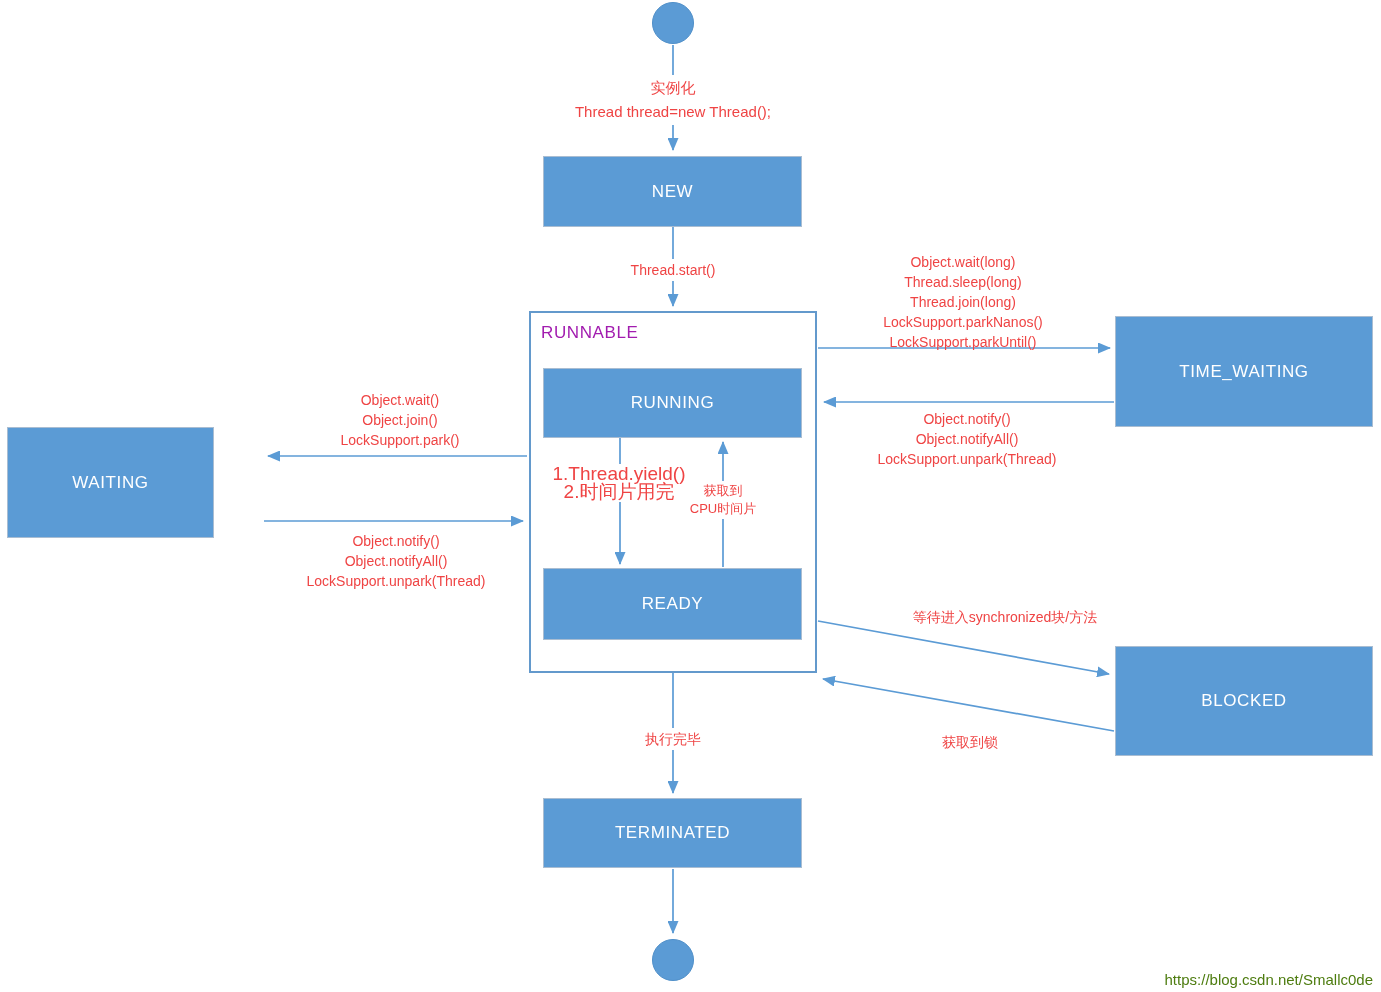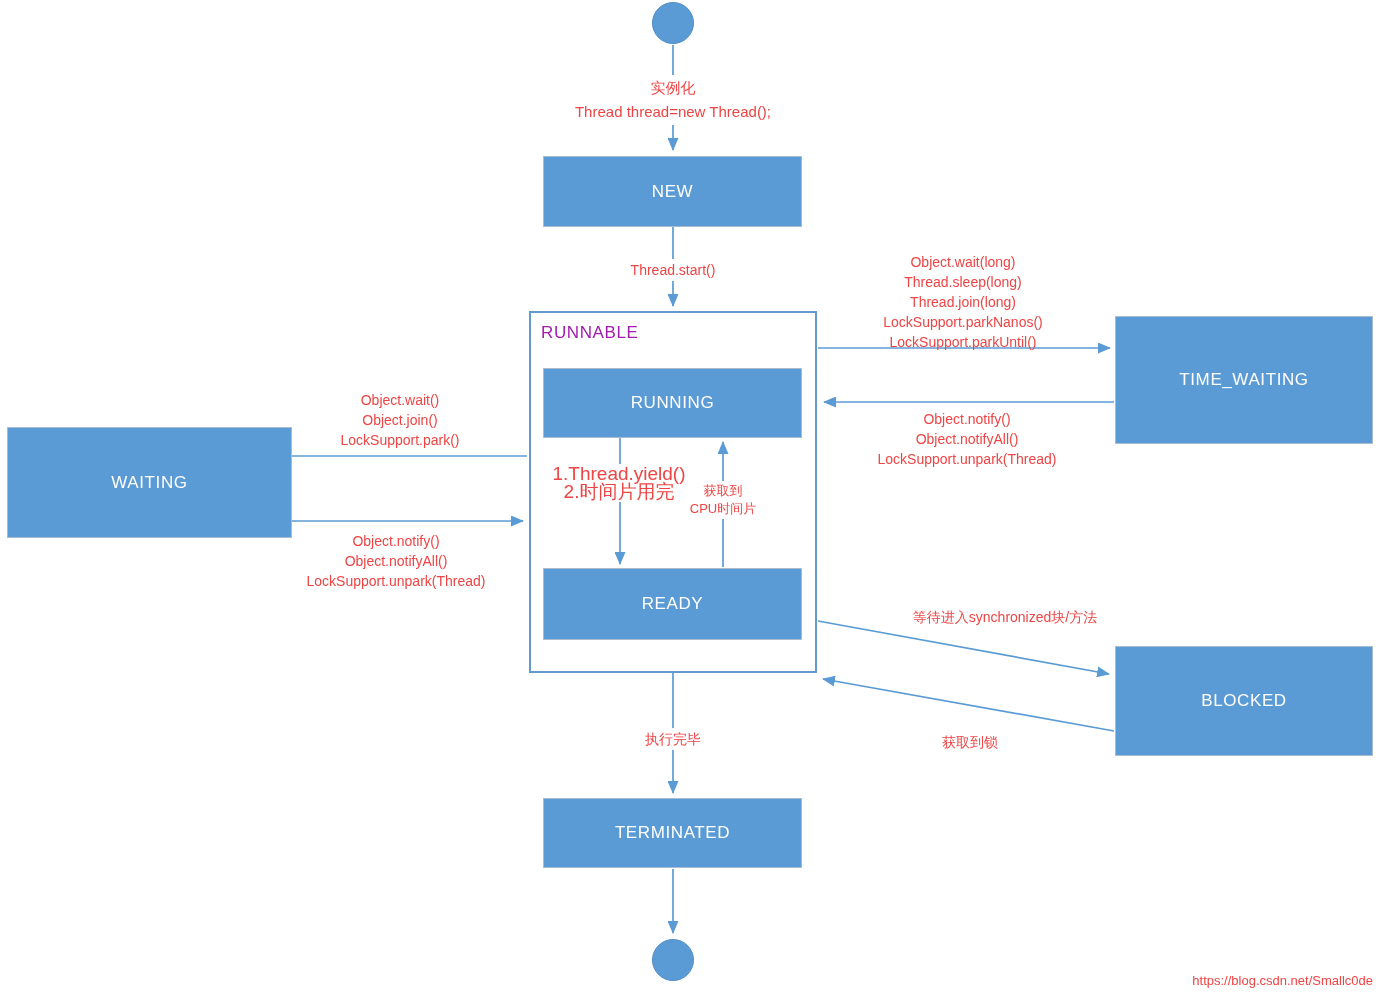--- a/index.html
+++ b/index.html
@@ -44,21 +44,21 @@
     transform:translate(-50%,-50%);
     line-height:20px;
     white-space:nowrap;
     z-index:6;
   }
   .lbl.onlinebg{background:#ffffff;padding:1px 4px;}
   .lbl .big{font-size:15px;}
   svg.wires{position:absolute;left:0;top:0;z-index:2;}
   .watermark{
     position:absolute;right:8px;bottom:4px;
-    color:#ef4444;font-size:13px;z-index:6;
+    color:#4d7c0f;font-size:15px;z-index:6;
   }
 </style>
 </head>
 <body>
 
 <div id="stage">
 
   <svg class="wires" width="1381" height="992" viewBox="0 0 1381 992">
     <defs>
       <marker id="ah" markerUnits="userSpaceOnUse" markerWidth="13" markerHeight="11" refX="12" refY="5.5" orient="auto">
@@ -83,22 +83,22 @@
 
   <div class="circle" style="left:652px;top:2px;"></div>
   <div class="circle" style="left:652px;top:939px;"></div>
 
   <div class="container-box" style="left:529px;top:311px;width:288px;height:362px;"></div>
   <div class="container-title" style="left:541px;top:323px;">RUNNABLE</div>
 
   <div class="node" style="left:543px;top:156px;width:259px;height:71px;">NEW</div>
   <div class="node" style="left:543px;top:368px;width:259px;height:70px;z-index:3;">RUNNING</div>
   <div class="node" style="left:543px;top:568px;width:259px;height:72px;z-index:3;">READY</div>
-  <div class="node" style="left:7px;top:427px;width:285px;height:111px;">WAITING</div>
-  <div class="node" style="left:1115px;top:316px;width:258px;height:128px;">TIME_WAITING</div>
+  <div class="node" style="left:7px;top:427px;width:207px;height:111px;">WAITING</div>
+  <div class="node" style="left:1115px;top:316px;width:258px;height:111px;">TIME_WAITING</div>
   <div class="node" style="left:1115px;top:646px;width:258px;height:110px;">BLOCKED</div>
   <div class="node" style="left:543px;top:798px;width:259px;height:70px;">TERMINATED</div>
 
   <div class="lbl onlinebg" style="left:673px;top:100px;line-height:24px;">
     <div class="big">实例化</div>
     <div class="big">Thread thread=new Thread();</div>
   </div>
 
   <div class="lbl onlinebg big" style="left:673px;top:270px;">Thread.start()</div>
 

